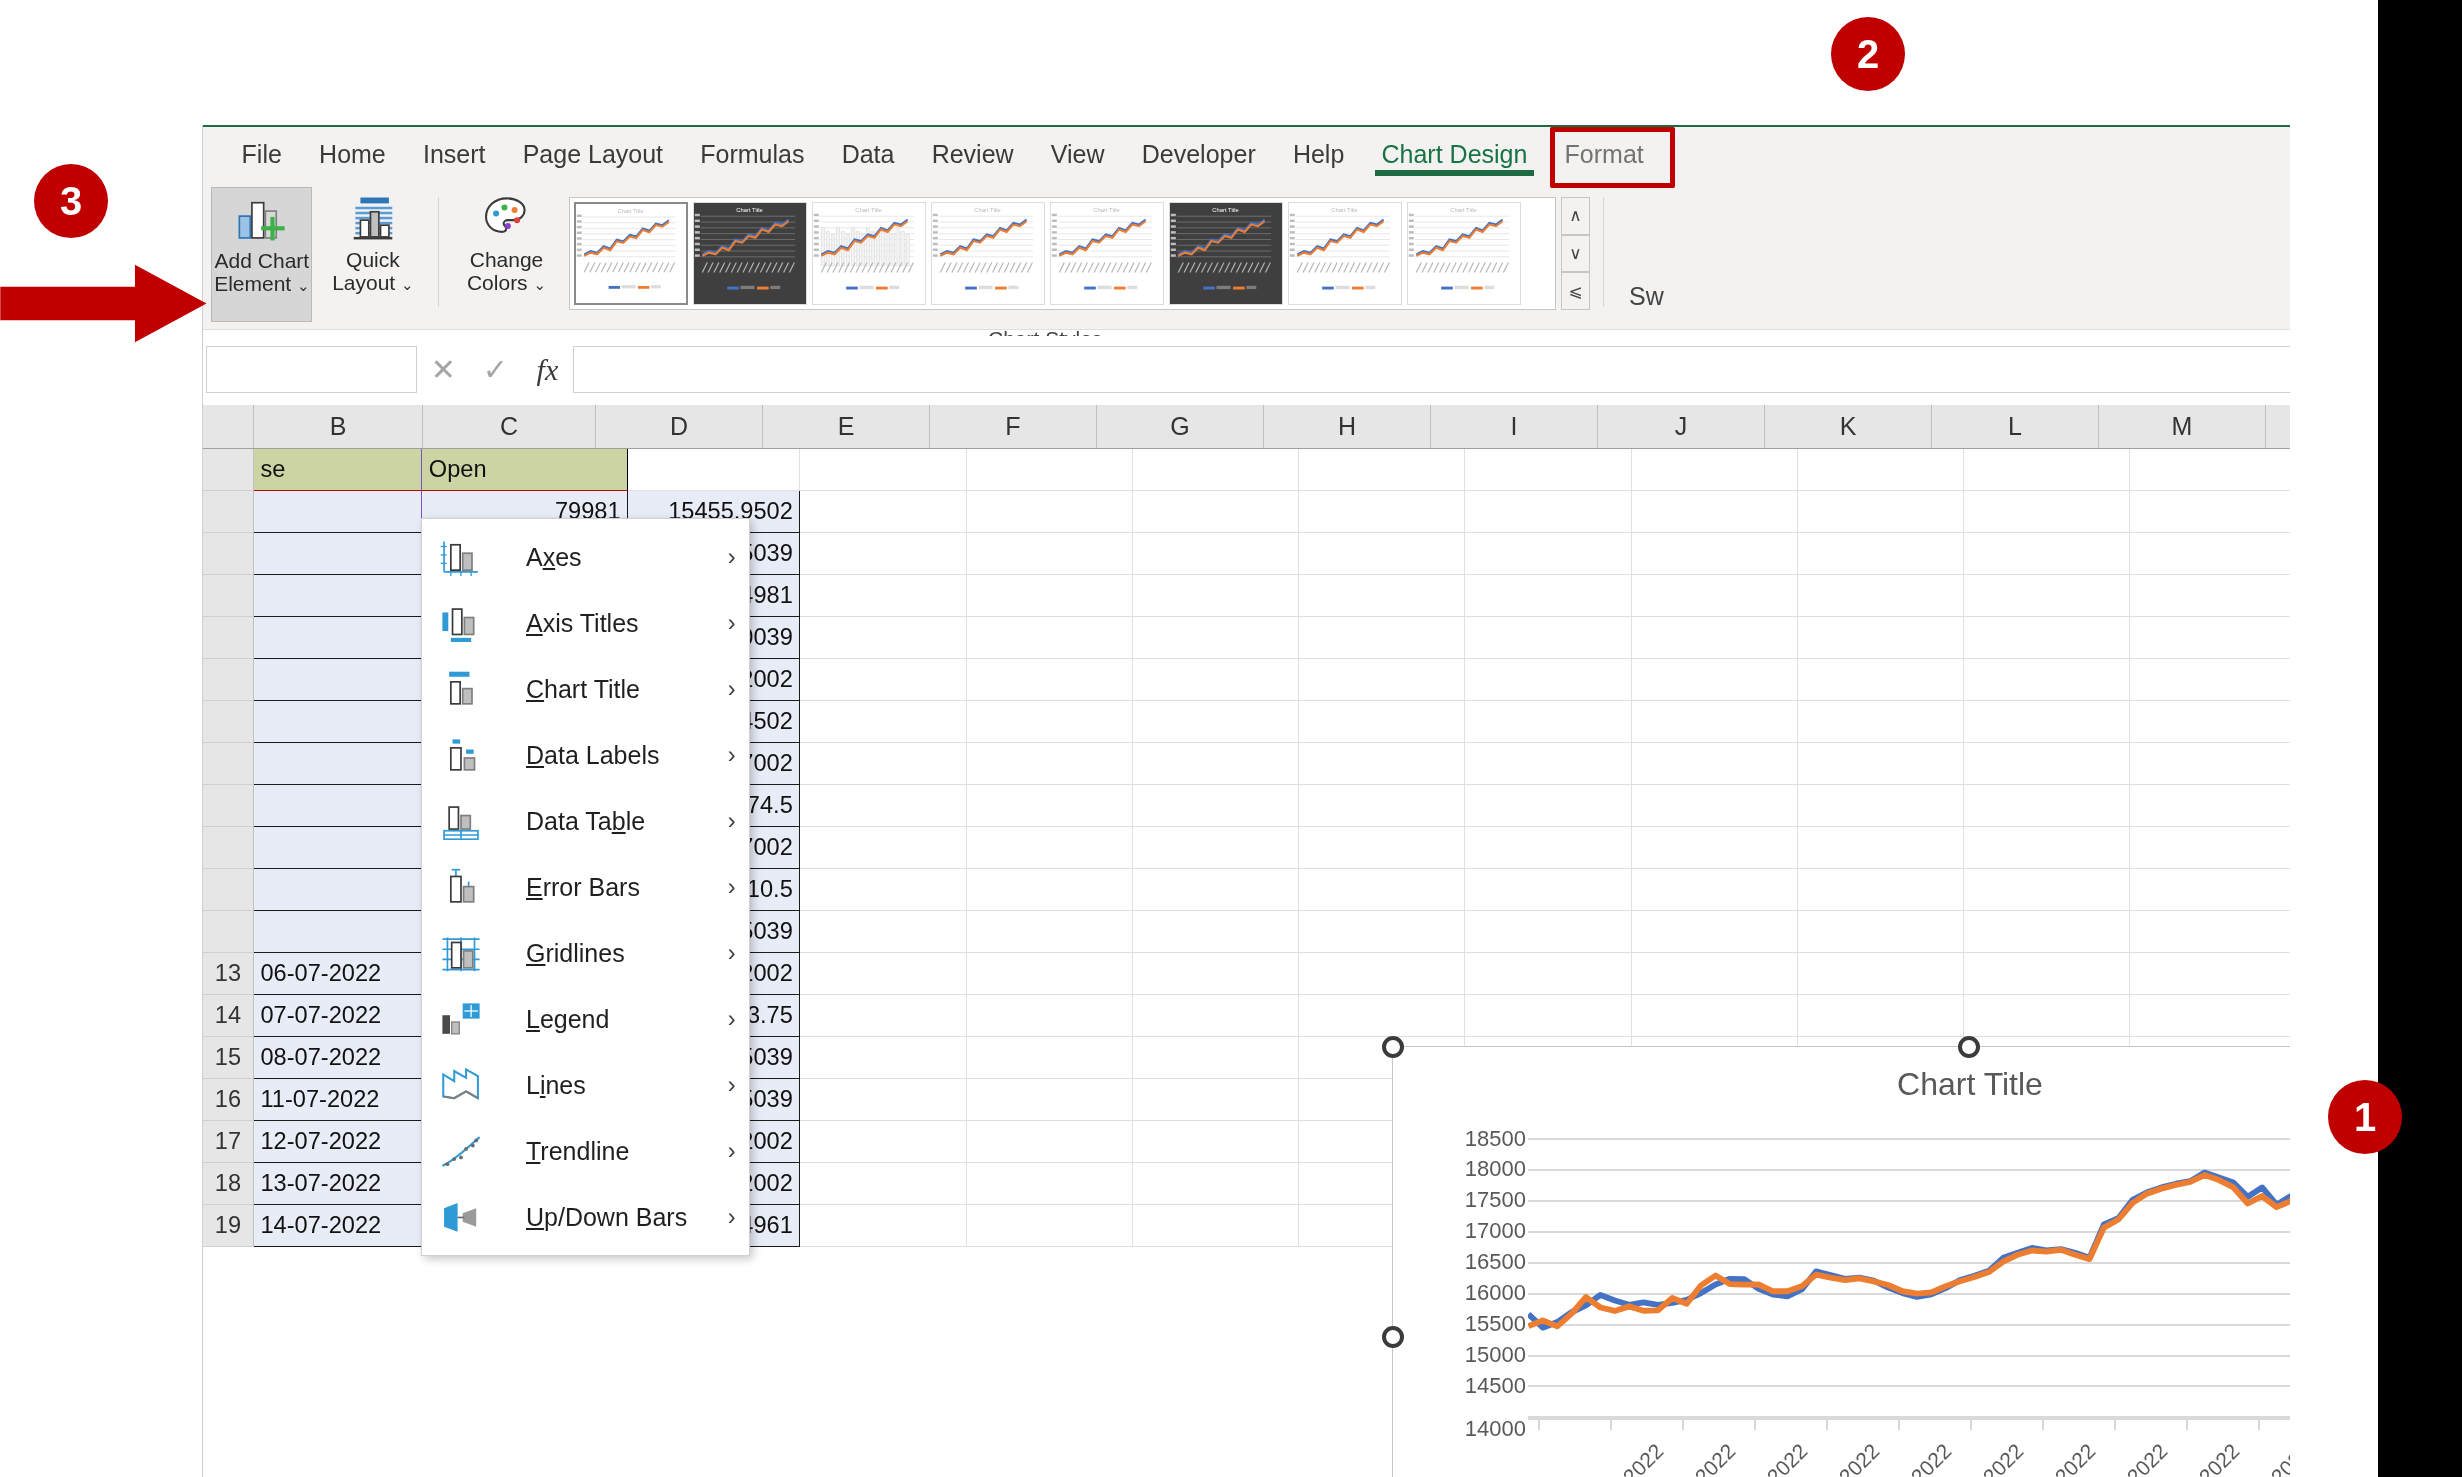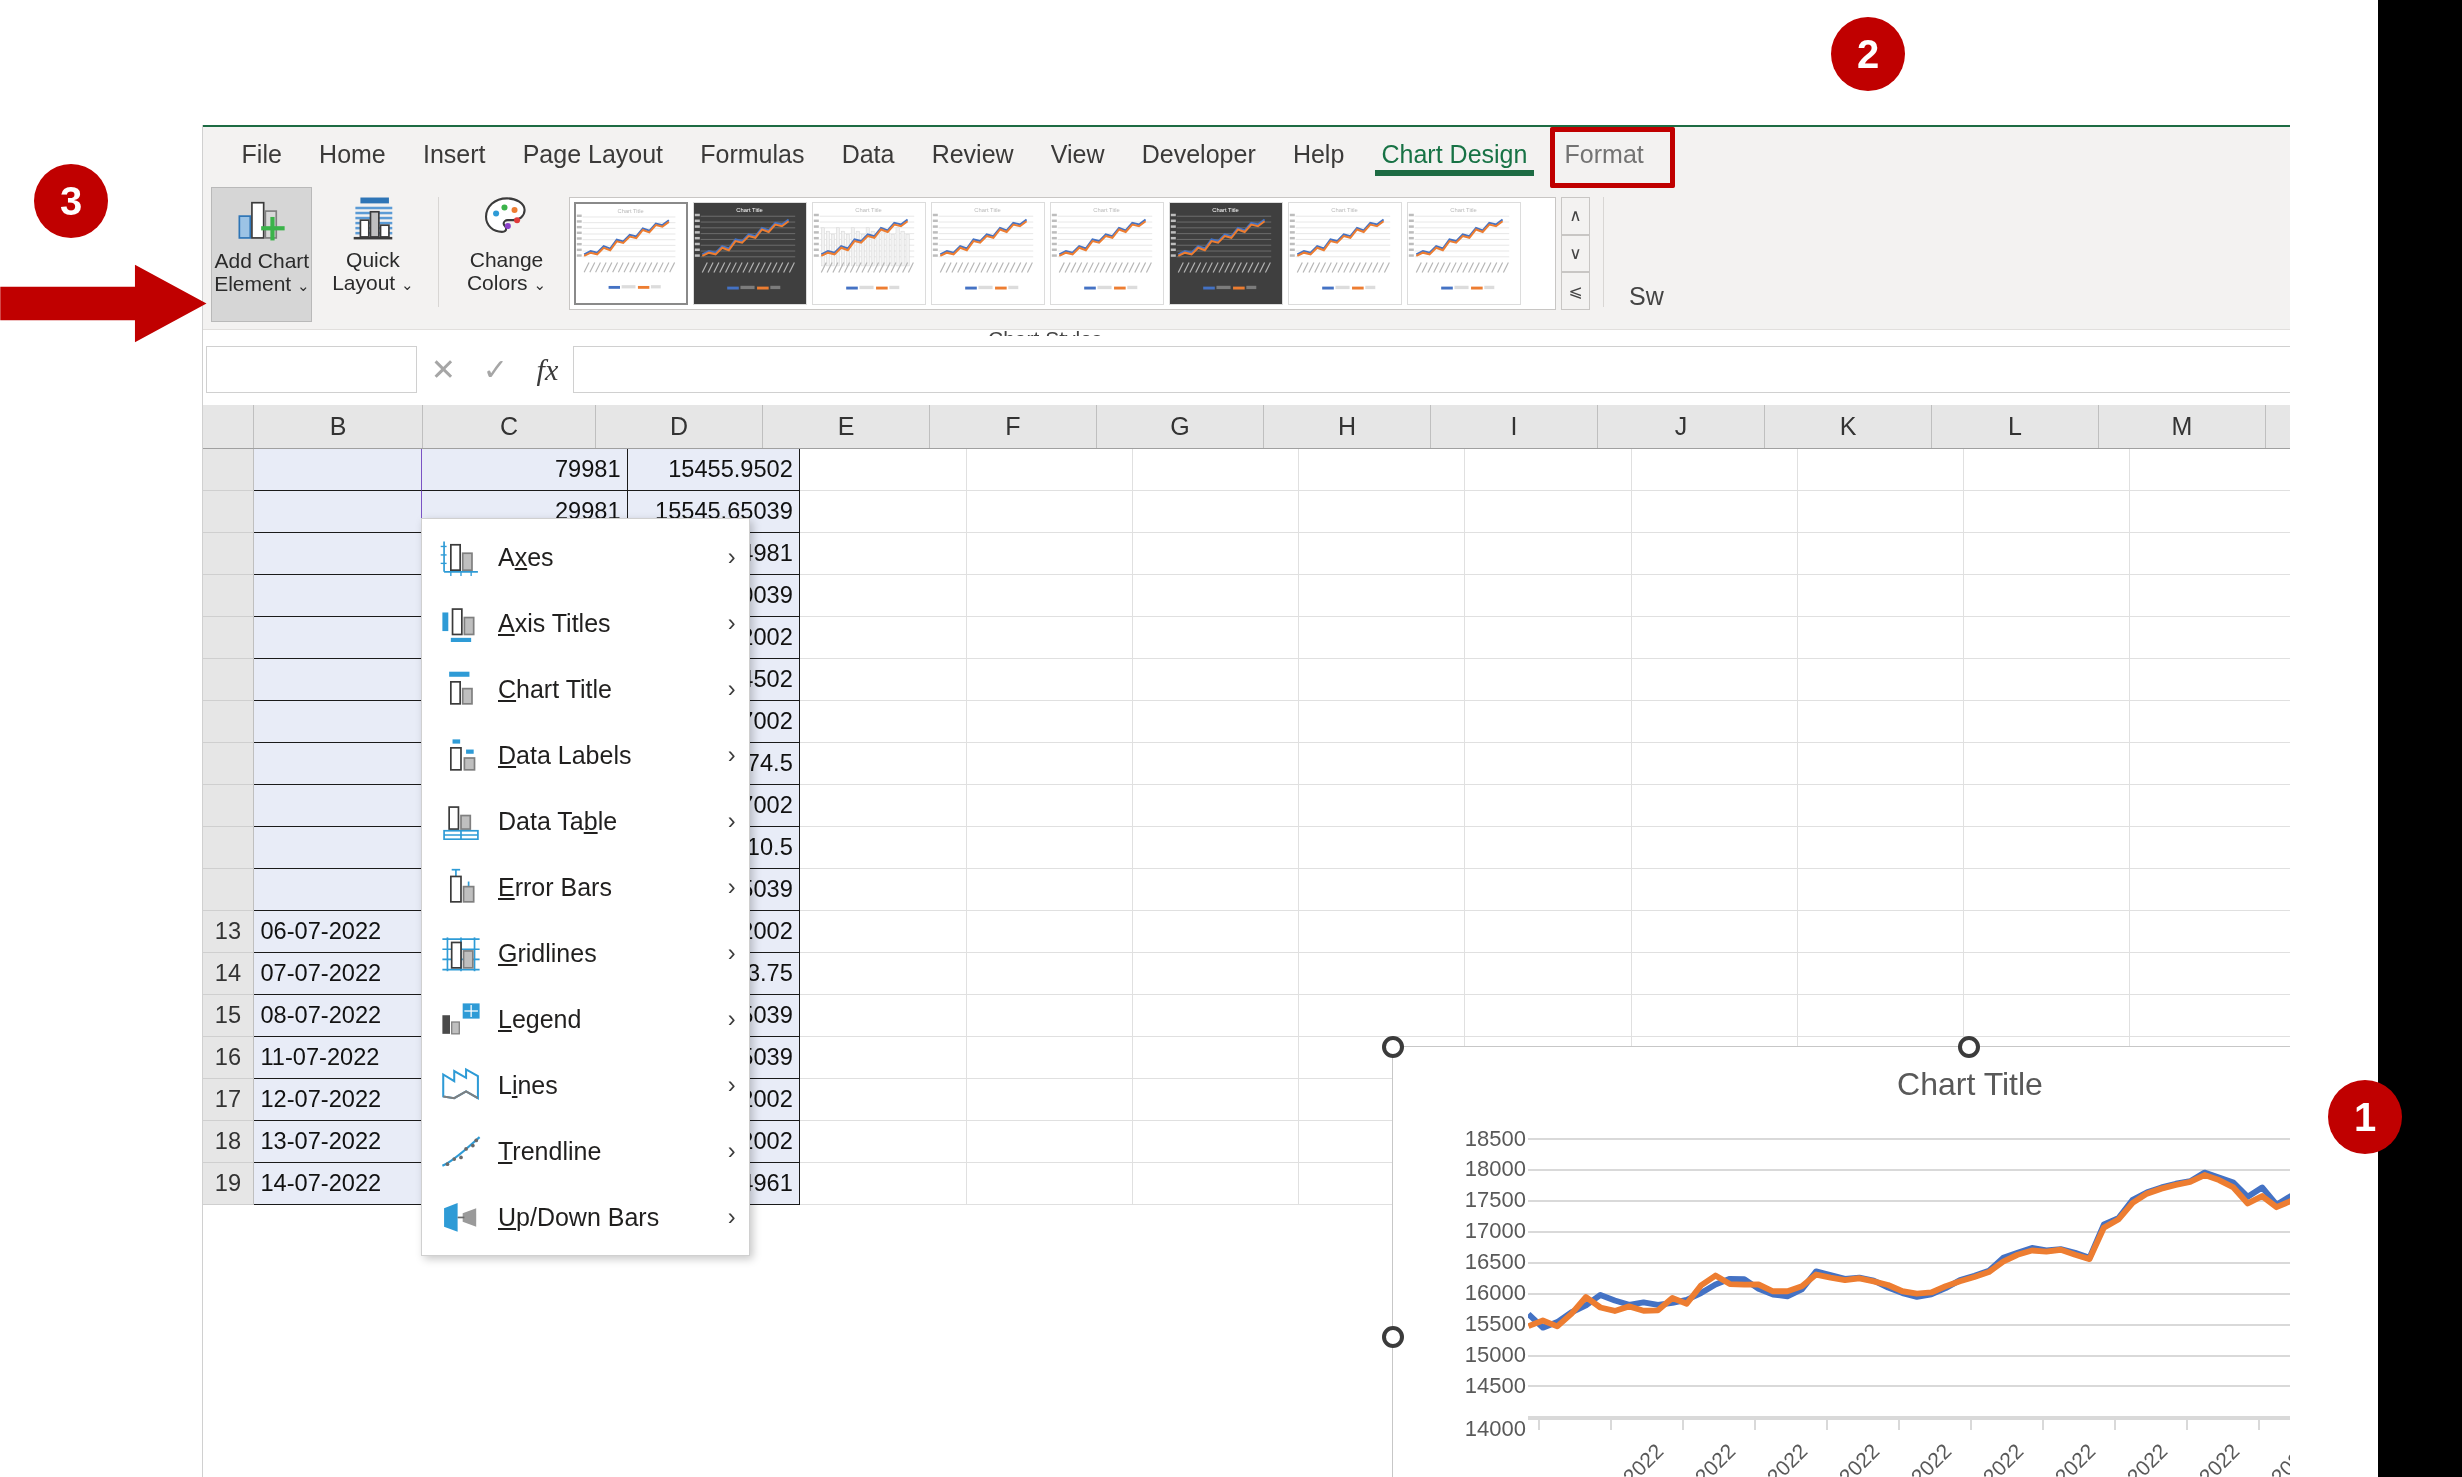--- a/index.html
+++ b/index.html
@@ -137,21 +137,21 @@
   .handle { position:absolute; width:22px; height:22px; border-radius:50%;
             background:#fff; border:4.2px solid #3b3b3b; }
 
   
   .menu { position:absolute; left:218px; top:393px; width:329px;
           background:#fff; border:0.8px solid #d0d0d0;
           box-shadow:2.5px 2.5px 8.4px rgba(0,0,0,.22); z-index:30; padding:5px 0; }
   .mitem { height:66px; display:flex; align-items:center; padding:0 13.5px 0 17px;
            font-size:25px; color:#201f1e; }
   .micon { width:44px; height:39px; margin-right:15px; flex:0 0 auto; }
-  .mlabel { flex:1; }
+  .mlabel { flex:1;margin-left:28px; }
   .mlabel u { text-decoration: underline; }
   .marrow { font-size:23.6px; color:#3d3d3d; font-weight:300; }
 
   
   .badge { position:absolute; width:74px; height:74px; border-radius:50%;
            background:#c00000; color:#fff; font-size:40px; font-weight:bold;
            display:flex; align-items:center; justify-content:center; z-index:60; }
   .arrow3 { position:absolute; left:0px; top:253px; z-index:55; }
 </style>
 </head>
@@ -636,20 +636,36 @@
           <div class="cell-hdr" style="width: 167px;">H</div>
           <div class="cell-hdr" style="width: 167px;">I</div>
           <div class="cell-hdr" style="width: 167px;">J</div>
           <div class="cell-hdr" style="width: 167px;">K</div>
           <div class="cell-hdr" style="width: 167px;">L</div>
           <div class="cell-hdr" style="width: 167px;">M</div>
         </div>
       <div class="grid" id="rows">
           <div class="srow">
             <div class="rnum"></div>
+            <div class="sc cA hdrfill">se</div>
+            <div class="sc cB hdrfill">Open</div>
+            <div class="cC blankcol"></div>
+            <div class="blankcol" style="width: 167px;"></div>
+            <div class="blankcol" style="width: 167px;"></div>
+            <div class="blankcol" style="width: 167px;"></div>
+            <div class="blankcol" style="width: 167px;"></div>
+            <div class="blankcol" style="width: 167px;"></div>
+            <div class="blankcol" style="width: 167px;"></div>
+            <div class="blankcol" style="width: 167px;"></div>
+            <div class="blankcol" style="width: 167px;"></div>
+            <div class="blankcol" style="width: 167px;"></div>
+            <div class="blankcol" style="width: 167px;"></div>
+          </div>
+          <div class="srow">
+            <div class="rnum"></div>
             <div class="sc cA"></div>
             <div class="sc cB right">79981</div>
             <div class="sc cC right">15455.9502</div>
             <div class="blankcol" style="width: 167px;"></div>
             <div class="blankcol" style="width: 167px;"></div>
             <div class="blankcol" style="width: 167px;"></div>
             <div class="blankcol" style="width: 167px;"></div>
             <div class="blankcol" style="width: 167px;"></div>
             <div class="blankcol" style="width: 167px;"></div>
             <div class="blankcol" style="width: 167px;"></div>

